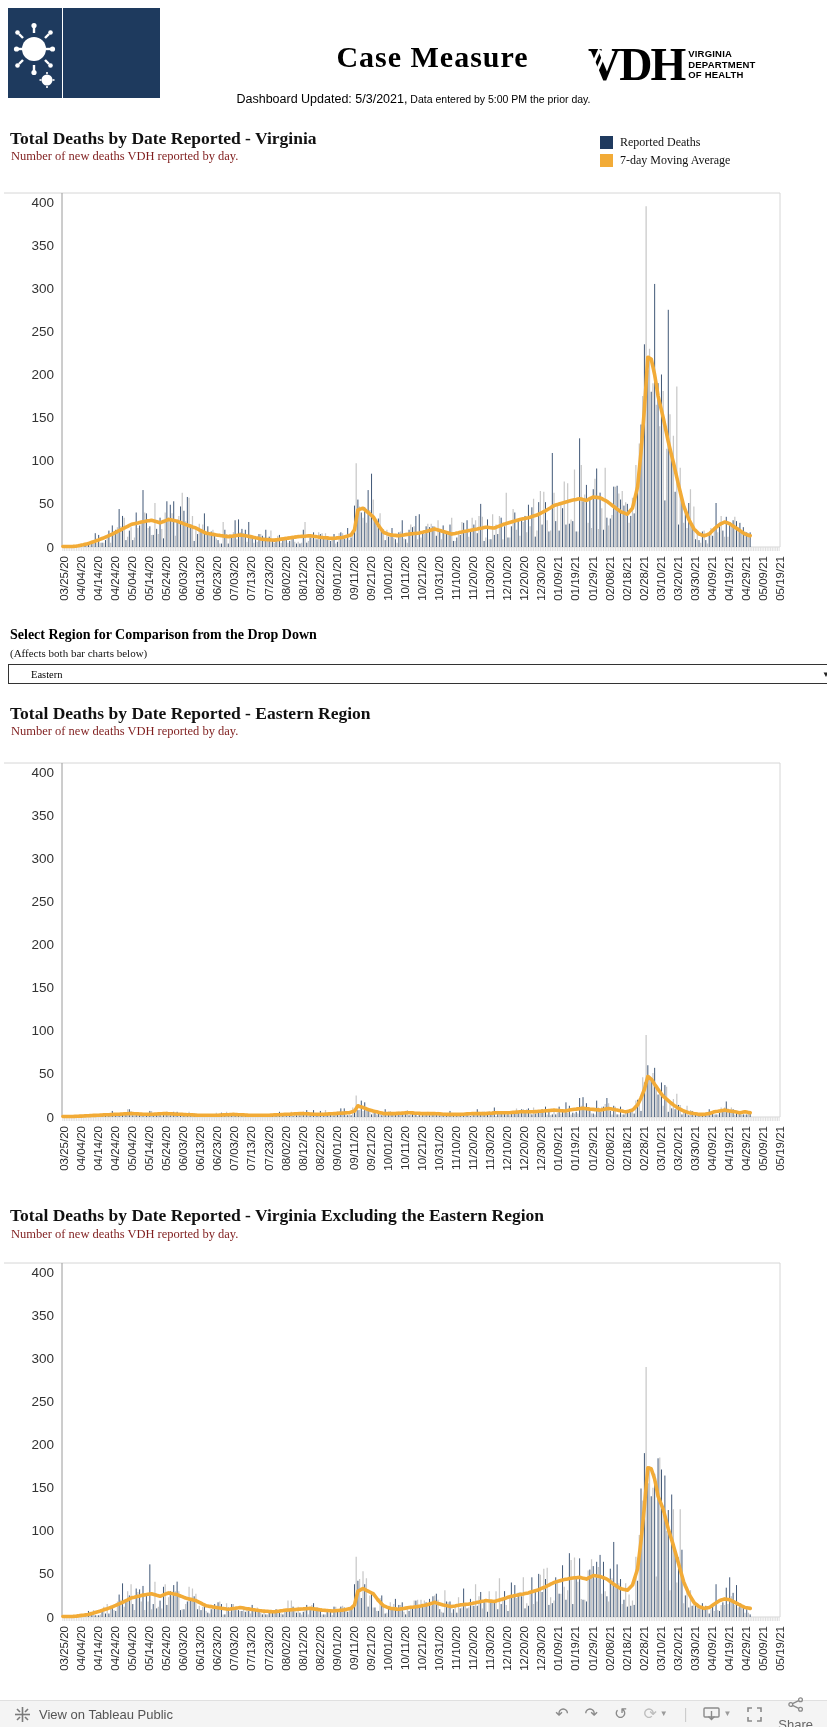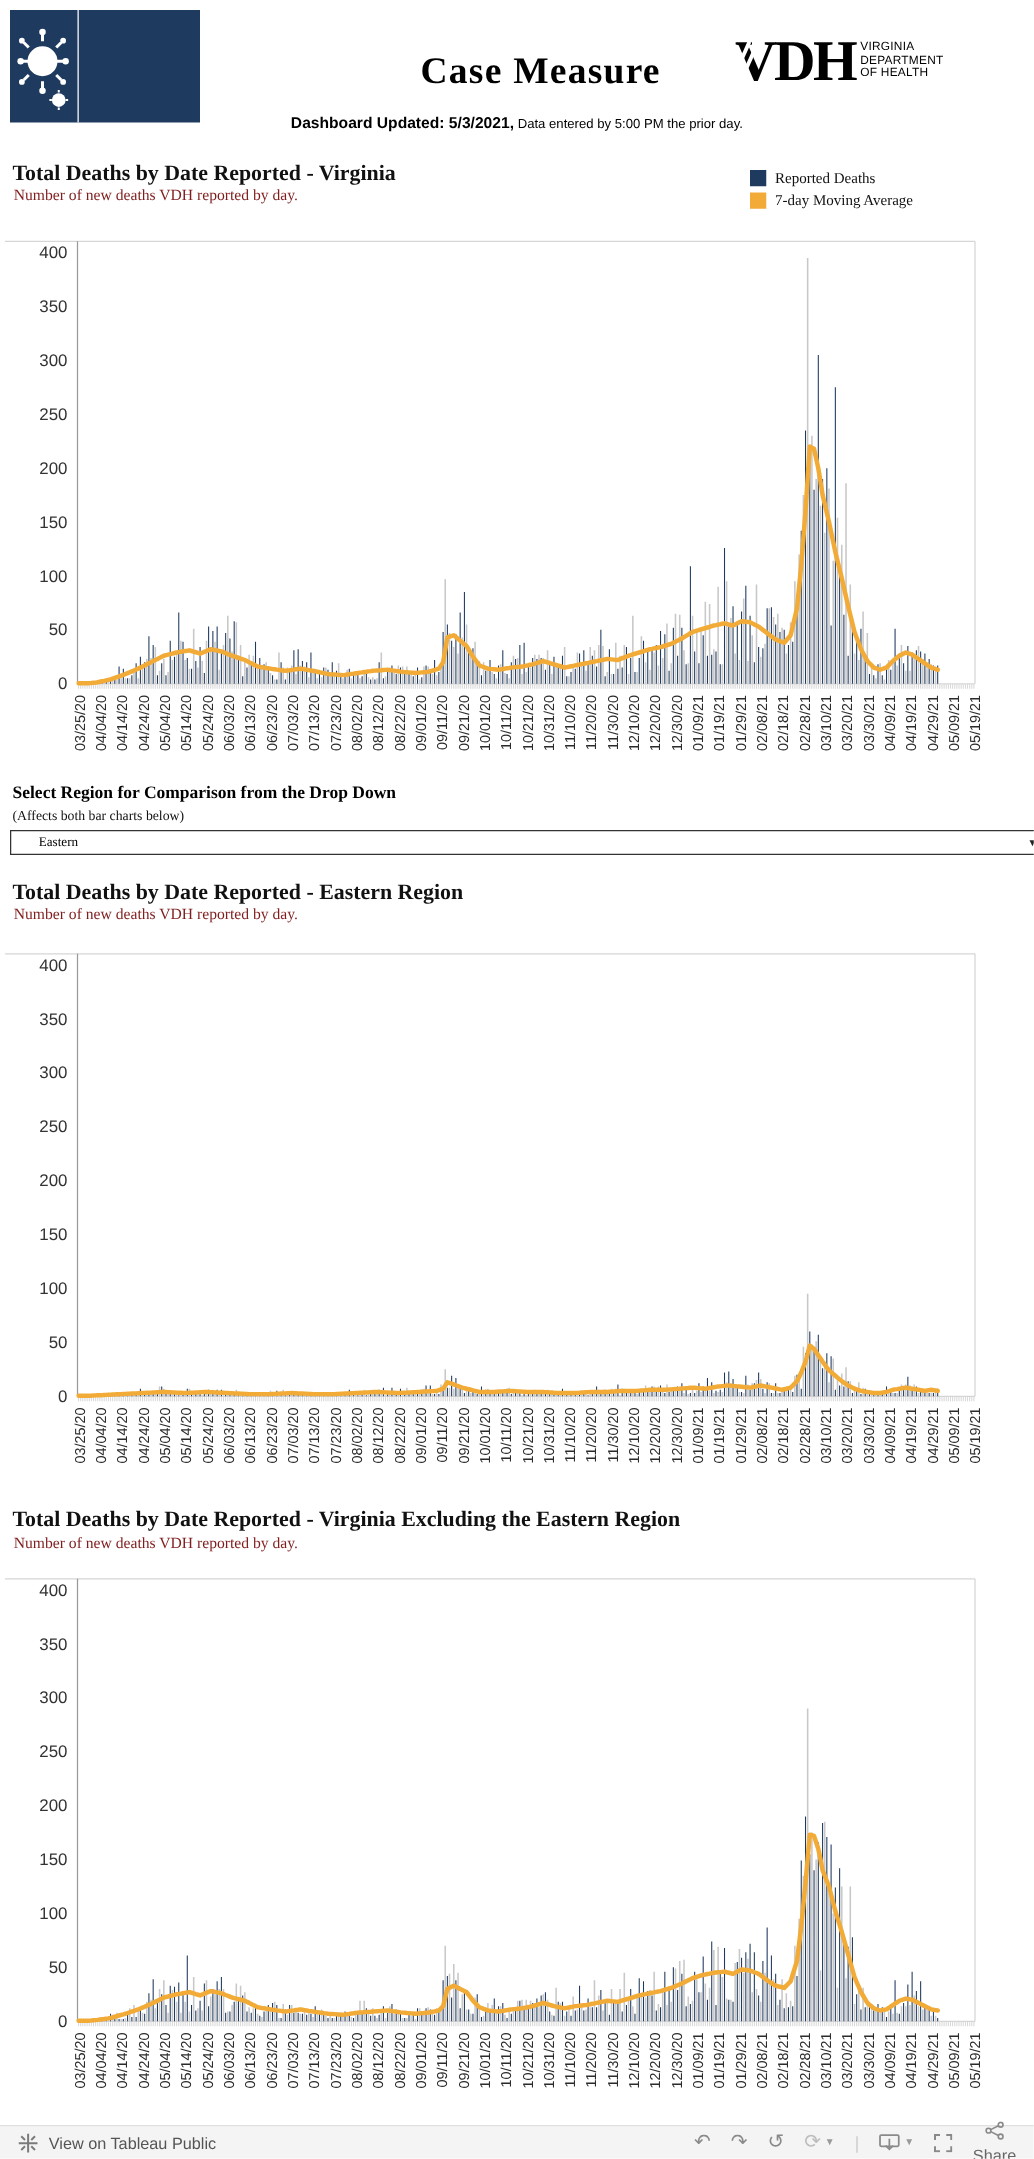--- a/index.html
+++ b/index.html
@@ -9,28 +9,28 @@
 
   
   .vhh-logo{left:8px;top:8px;width:152px;height:90px;background:#1e3a5e;display:flex;align-items:stretch;}
   .vhh-virus{width:54px;display:flex;align-items:center;justify-content:center;border-right:1px solid #ffffff;}
   .vhh-text{padding:6px 0 4px 7px;color:#ffffff;}
   .vhh-main{font-weight:bold;font-size:13px;line-height:1.08;letter-spacing:.2px;}
   .vhh-tag{font-size:9.5px;color:#cdd7e6;margin-top:3px;line-height:1.15;}
   .main-title{left:0;top:40px;width:827px;text-align:center;
       font-family:"Liberation Serif",serif;font-weight:bold;font-size:30px;letter-spacing:1px;color:#000;padding-left:19px;}
   .updated{left:0;top:89px;width:827px;text-align:center;color:#000;}
-  .updated b{font-size:12.5px;font-weight:bold;}
+  .updated b{font-size:12.5px;font-weight:normal;}
   .updated span{font-size:10.5px;margin-top:11px;}
-  .vdh-logo{left:588px;top:26px;width:232px;display:flex;align-items:center;}
+  .vdh-logo{left:588px;top:42px;width:232px;display:flex;align-items:center;}
   .vdh-acronym{font-family:"Liberation Serif",serif;font-weight:bold;font-size:46px;line-height:1;
       color:#000;position:relative;letter-spacing:-2px;}
   .vdh-acronym .slash{position:absolute;left:4px;top:6px;width:3px;height:30px;background:#fff;transform:rotate(24deg);}
   .vdh-acronym .slash2{left:11px;}
-  .vdh-dept{margin-left:4px;font-weight:normal;font-size:9.5px;line-height:1.15;color:#000;letter-spacing:.2px;}
+  .vdh-dept{margin-left:4px;font-weight:bold;font-size:9.5px;line-height:1.15;color:#000;letter-spacing:.2px;}
 
   
   .chart-title{left:10px;font-family:"Liberation Serif",serif;font-weight:bold;font-size:17.5px;color:#111;}
   .chart-sub{left:11px;font-family:"Liberation Serif",serif;font-size:12.5px;color:#7f1d1d;}
   .legend{left:600px;top:135px;font-family:Liberation Serif, serif;font-size:12px;color:#111;}
   .legend-row{display:flex;align-items:center;margin-bottom:3px;}
   .legend-swatch{width:13px;height:13px;margin-right:7px;display:inline-block;}
   svg.chart{left:4px;width:815px;height:444px;}
 
   

